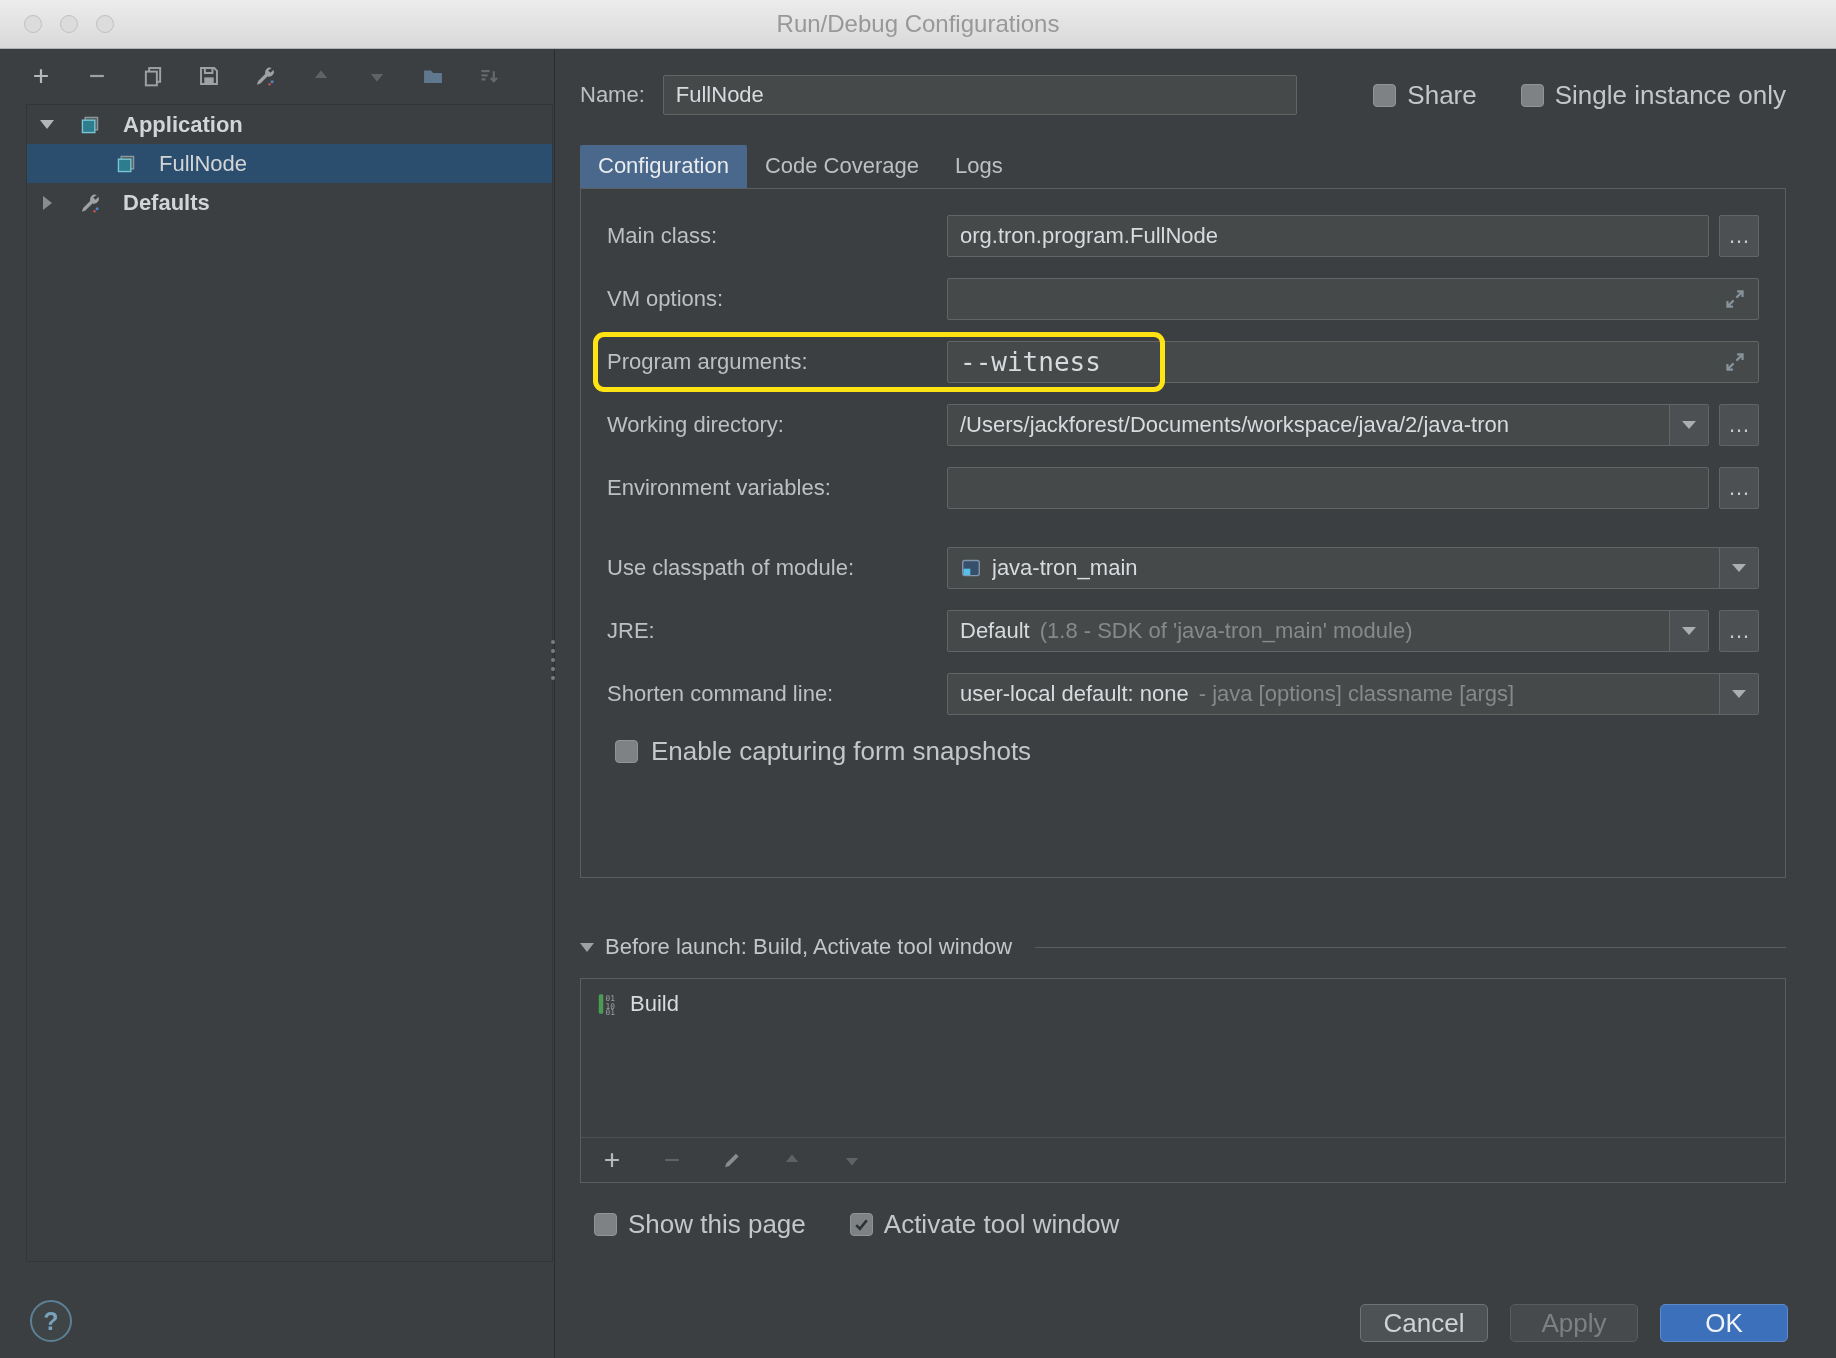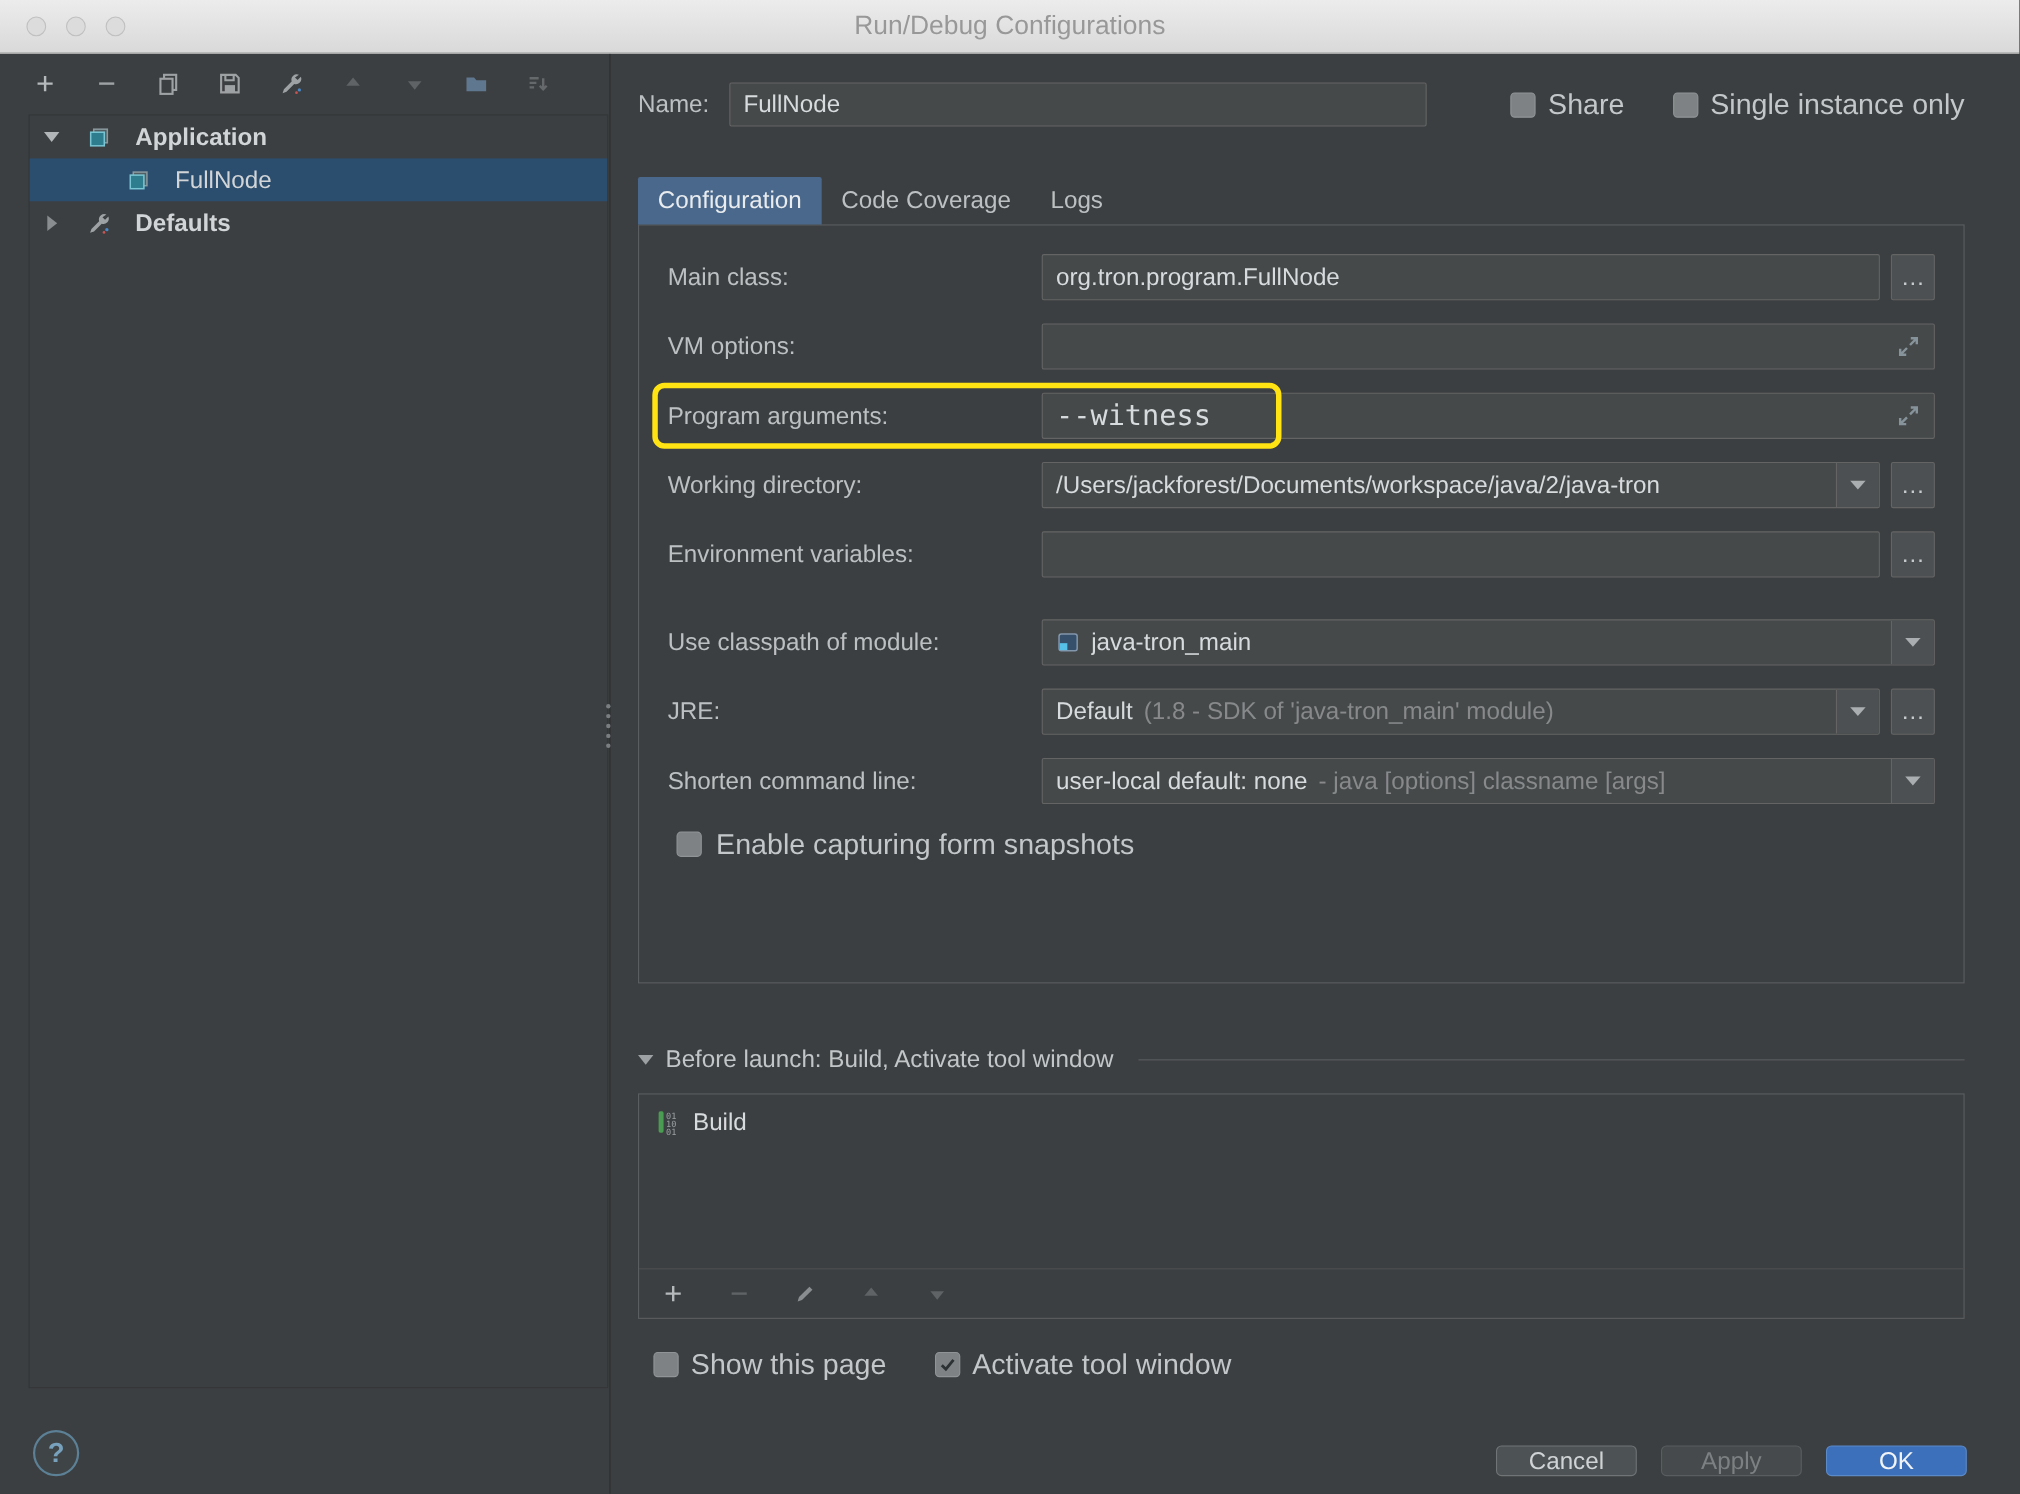--- a/index.html
+++ b/index.html
@@ -34,21 +34,21 @@
     color:#d8dbdd;font-size:22px;padding:0 12px;box-sizing:border-box;font-family:"Liberation Sans",sans-serif;}
   .header-spacer{flex:1;}
   .cb-group{display:flex;align-items:center;gap:11px;}
   .cb-group.second{margin-left:44px;}
   .cb-label{font-size:26px;color:#c4c7c9;white-space:nowrap;}
   .checkbox{width:23px;height:23px;border-radius:4px;background:#7e8284;border:1px solid #909496;
     box-sizing:border-box;display:flex;align-items:center;justify-content:center;flex:none;}
   .checkbox svg{display:none;}
   .checkbox.checked svg{display:block;}
   
-  .tabs{display:flex;margin-top:46px;text-align:right;}
+  .tabs{display:flex;margin-top:30px;text-align:right;}
   .tab{padding:8px 18px 9px;font-size:22px;color:#bdc0c2;}
   .tab.active{background:#4a688c;color:#e9ecef;border-radius:2px 2px 0 0;}
   .panel{border:1px solid #5b5e60;height:690px;box-sizing:border-box;padding:26px 26px 0 26px;}
   .form-row{display:flex;align-items:center;margin-bottom:21px;position:relative;}
   .row-label{width:340px;flex:none;font-size:22px;color:#bdc0c2;}
   .field{flex:1;height:42px;background:#45494a;border:1px solid #646464;border-radius:2px;
     display:flex;align-items:center;padding:0 12px;box-sizing:border-box;min-width:0;}
   .field-text{font-size:22px;color:#d8dbdd;white-space:nowrap;overflow:hidden;text-overflow:ellipsis;}
   .mono{font-family:"DejaVu Sans Mono",monospace;font-size:26px;}
   .expand-ic{margin-left:auto;flex:none;display:flex;}
@@ -74,21 +74,21 @@
   .bl-box{border:1px solid #5b5e60;margin-top:18px;}
   .bl-list{height:150px;padding-top:8px;}
   .build-item{display:flex;align-items:center;gap:11px;padding:4px 14px;font-size:22px;color:#d8dbdd;}
   .bl-toolbar{height:44px;display:flex;align-items:center;gap:30px;padding-left:16px;border-top:1px solid #4d5052;}
   .bl-checks{display:flex;align-items:center;margin-top:26px;padding-left:14px;}
   
   .help-btn{position:absolute;left:30px;bottom:16px;width:42px;height:42px;border-radius:50%;
     background:#3f4446;border:2px solid #5c8196;color:#77a1bc;font-size:25px;font-weight:bold;
     display:flex;align-items:center;justify-content:center;box-sizing:border-box;cursor:default;font-family:"Liberation Sans",sans-serif;}
   .footer-btns{position:absolute;right:48px;bottom:16px;display:flex;gap:22px;}
-  .btn{min-width:128px;height:28px;border-radius:5px;font-size:22px;display:flex;align-items:center;
+  .btn{min-width:128px;height:38px;border-radius:5px;font-size:26px;display:flex;align-items:center;
     justify-content:center;box-sizing:border-box;cursor:default;font-family:"Liberation Sans",sans-serif;}
   .btn-cancel{background:#4d5254;border:1px solid #707476;color:#d0d3d5;}
   .btn-apply{background:#464a4c;border:1px solid #595d5f;color:#7d8082;}
   .btn-ok{background:#3c70ba;border:1px solid #5b8ac9;color:#f0f4f8;}
 </style>
 </head>
 <body>
 
 <div>
 

